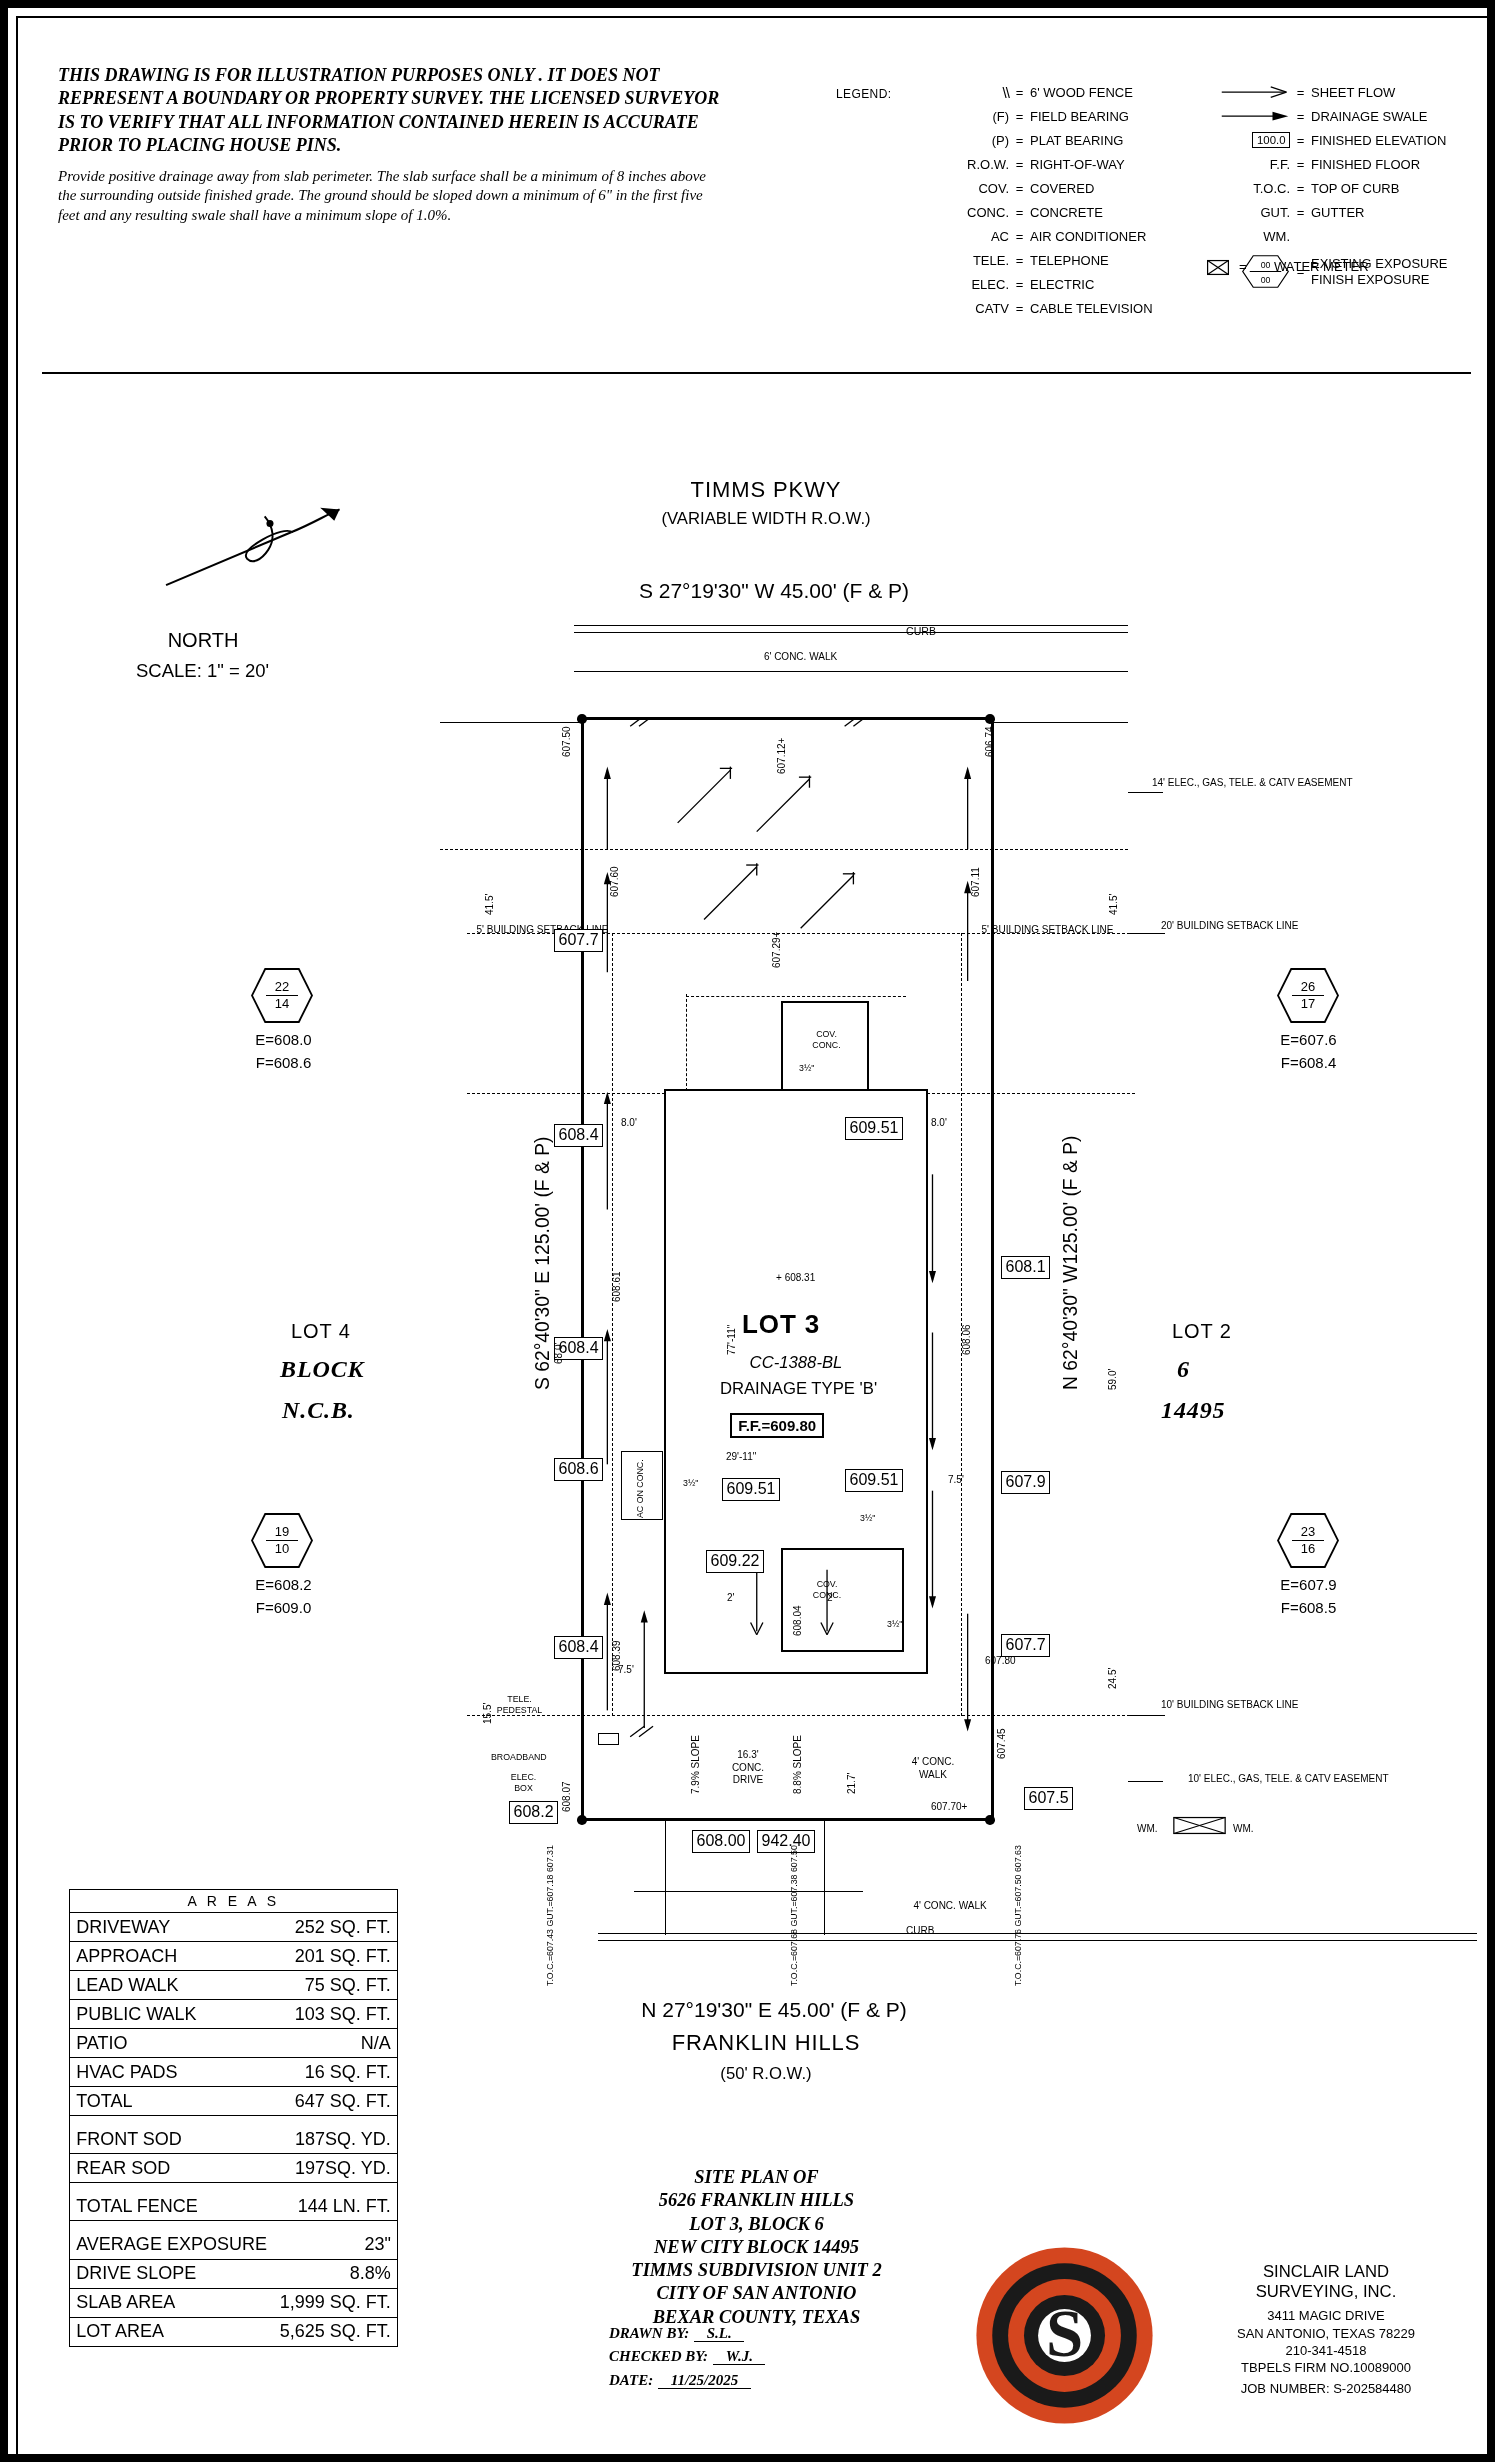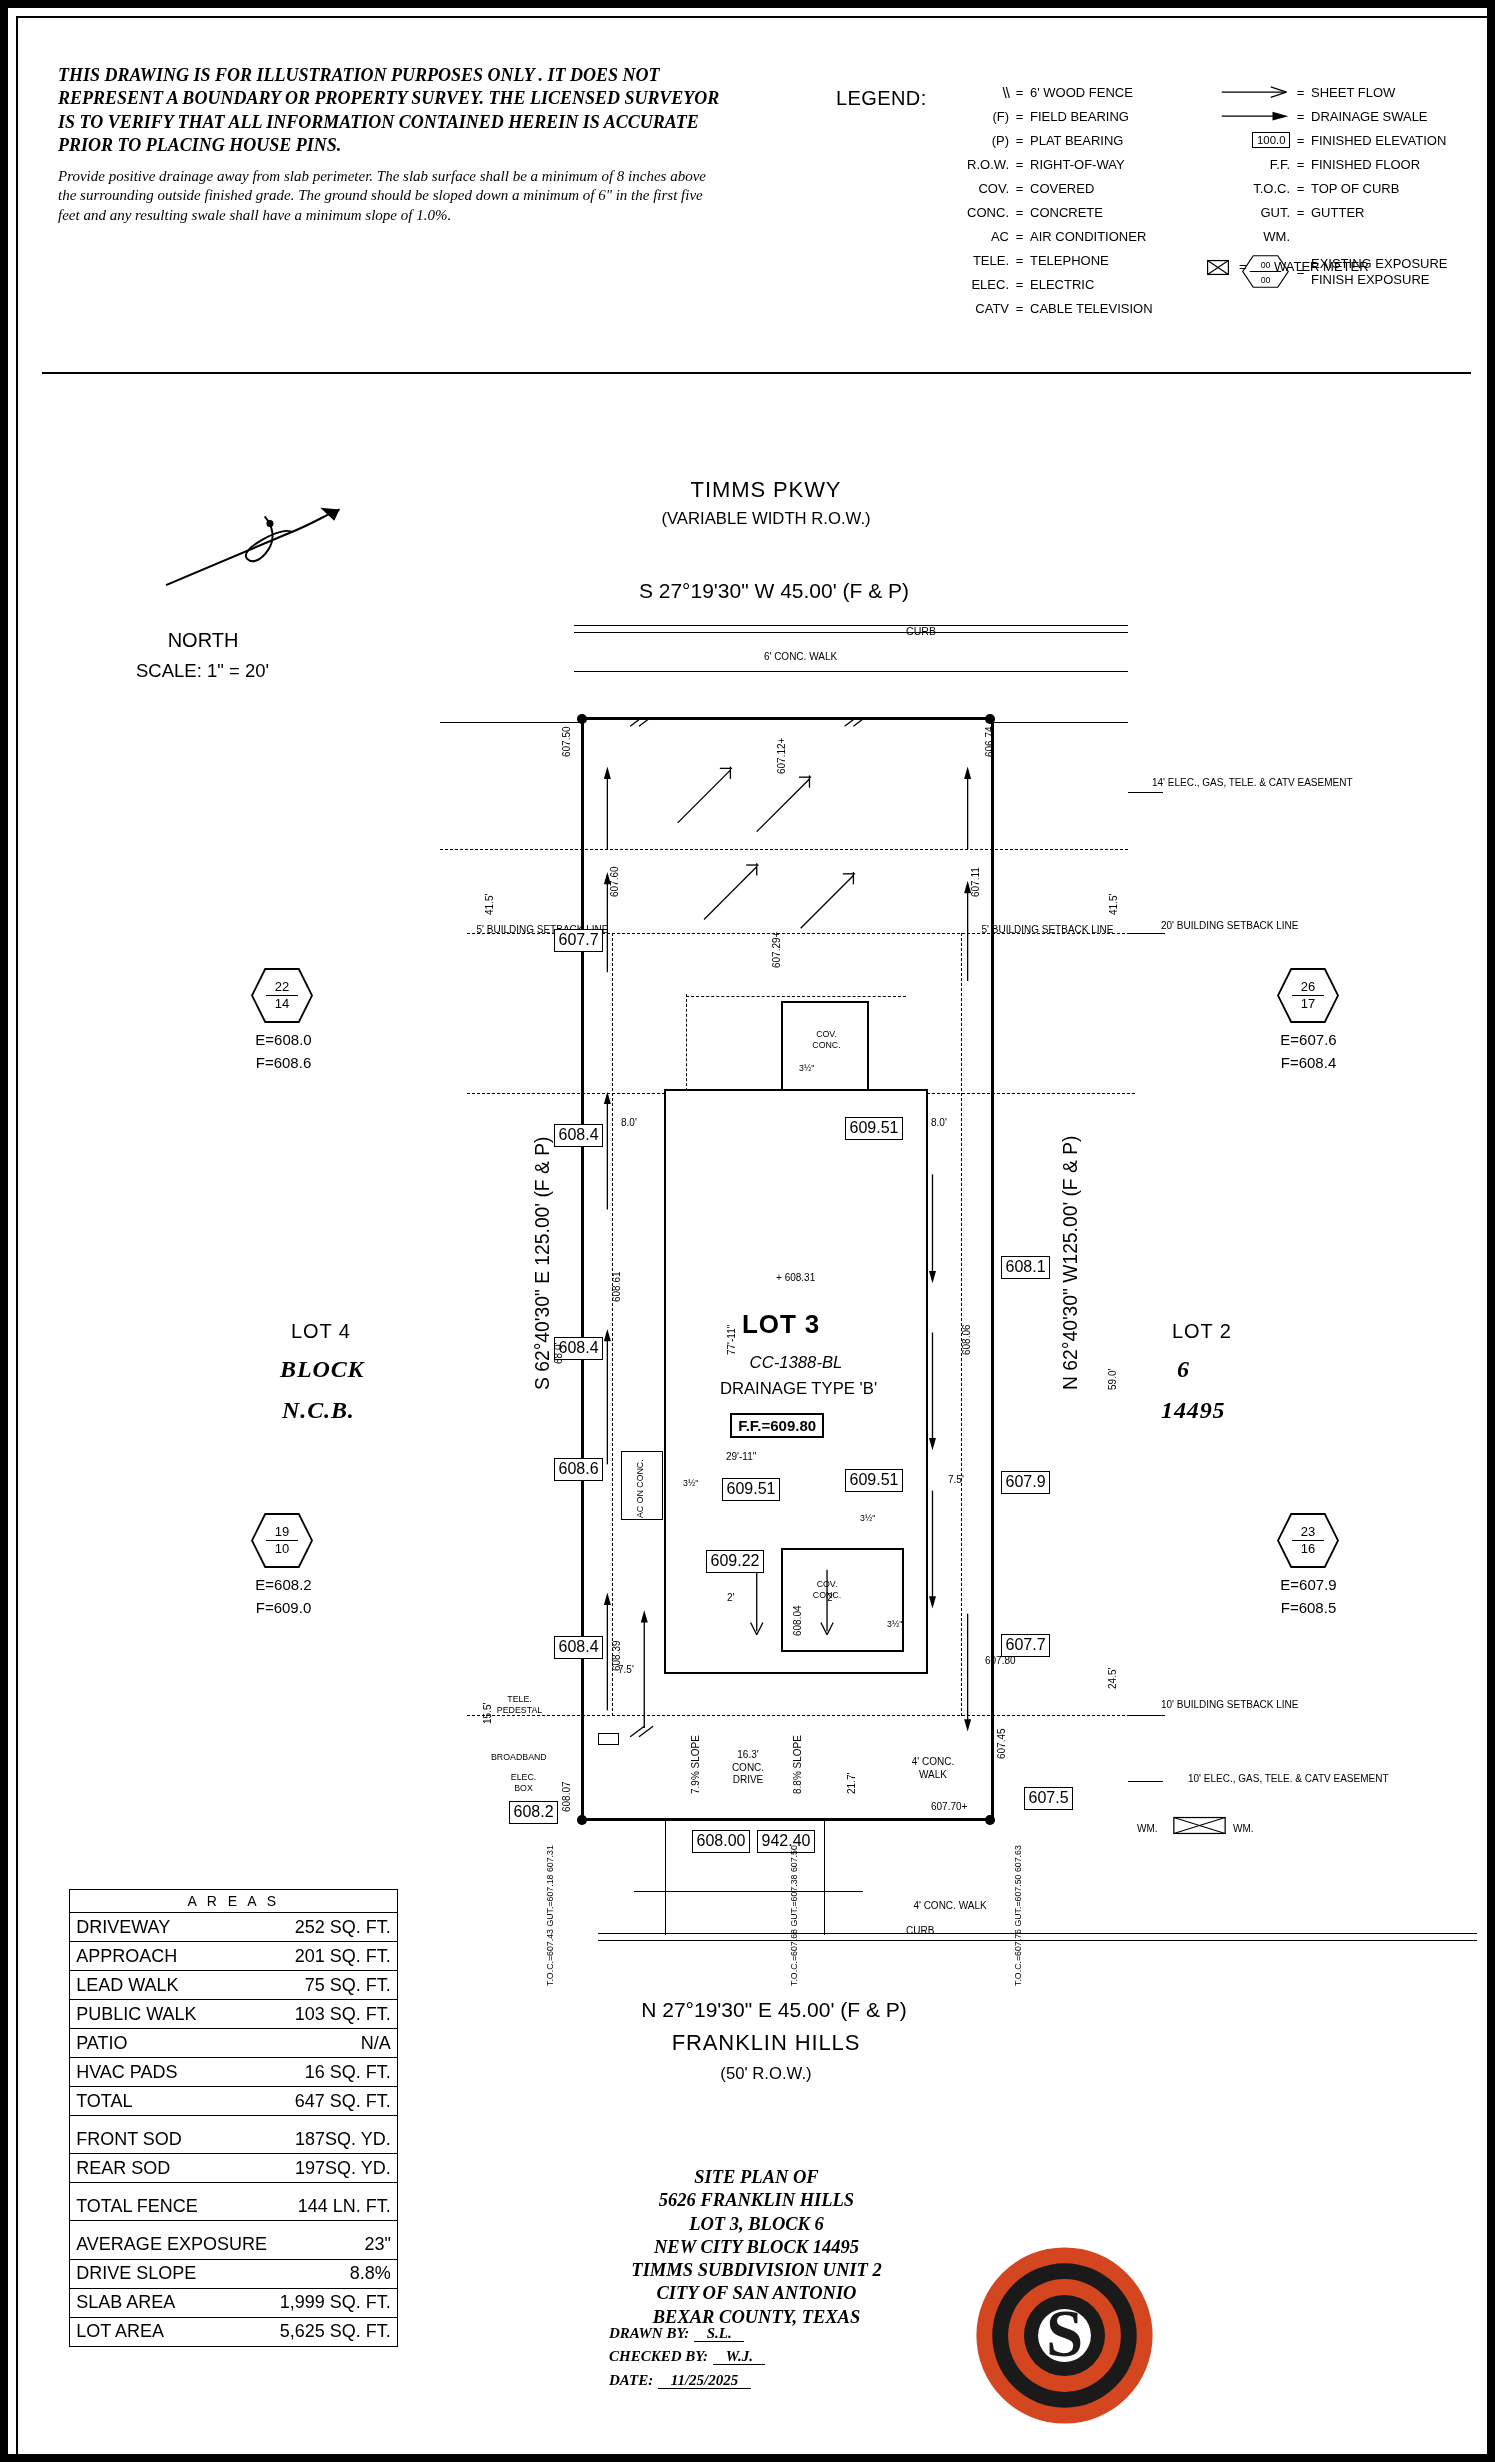--- a/index.html
+++ b/index.html
@@ -29,21 +29,21 @@
     font-size:18px; line-height:1.30;
   }
   .note-sub {
     font-family:"Liberation Serif", serif;
     font-style:italic;
     font-size:15px; line-height:1.28; margin-top:9.7px;
   }
 
   
   .legend { left:818px; top:62px; width:616px; font-size:13px; }
-  .legend-title { position:absolute; left:0; top:7px; font-size:20px; letter-spacing:0.4px; }
+  .legend-title { position:absolute; left:0; top:7px; font-size:12px; letter-spacing:0.4px; }
   .lg-col1 { position:absolute; left:97px; top:0; width:290px; }
   .lg-col2 { position:absolute; left:378px; top:0; width:290px; }
   .lg-row { display:flex; align-items:center; height:24px; }
   .lg-key { width:76px; text-align:right; font-size:13px; white-space:nowrap; }
   .lg-eq  { width:21px; text-align:center; font-size:13px; }
   .lg-val { font-size:13px; white-space:nowrap; }
   .lg-sym { width:76px; display:flex; justify-content:flex-end; align-items:center; }
   .sym-hatch { font-size:15px; letter-spacing:-0.9px; }
 
   
@@ -641,16 +641,27 @@
     <svg width="185" height="185" viewBox="0 0 210 210">
       <circle cx="105" cy="105" r="100" fill="#D4461F"></circle>
       <circle cx="105" cy="105" r="82" fill="#1a1a1a"></circle>
       <circle cx="105" cy="105" r="64" fill="#D4461F"></circle>
       <circle cx="105" cy="105" r="46" fill="#1a1a1a"></circle>
       <circle cx="105" cy="105" r="30" fill="#ffffff"></circle>
       <text x="105" y="128" font-size="76" font-weight="bold" text-anchor="middle" font-family="Liberation Serif, serif" fill="#1a1a1a">S</text>
     </svg>
   </div>
 
+  <div class="firm">
+    <div>SINCLAIR LAND</div>
+    <div>SURVEYING, INC.</div>
+    <div class="addr">
+      <div>3411 MAGIC DRIVE</div>
+      <div>SAN ANTONIO, TEXAS 78229</div>
+      <div>210-341-4518</div>
+      <div>TBPELS FIRM NO.10089000</div>
+    </div>
+    <div class="job">JOB NUMBER:  S-202584480</div>
+  </div>
 
 </div>
 </div>
 
 
 </body></html>

